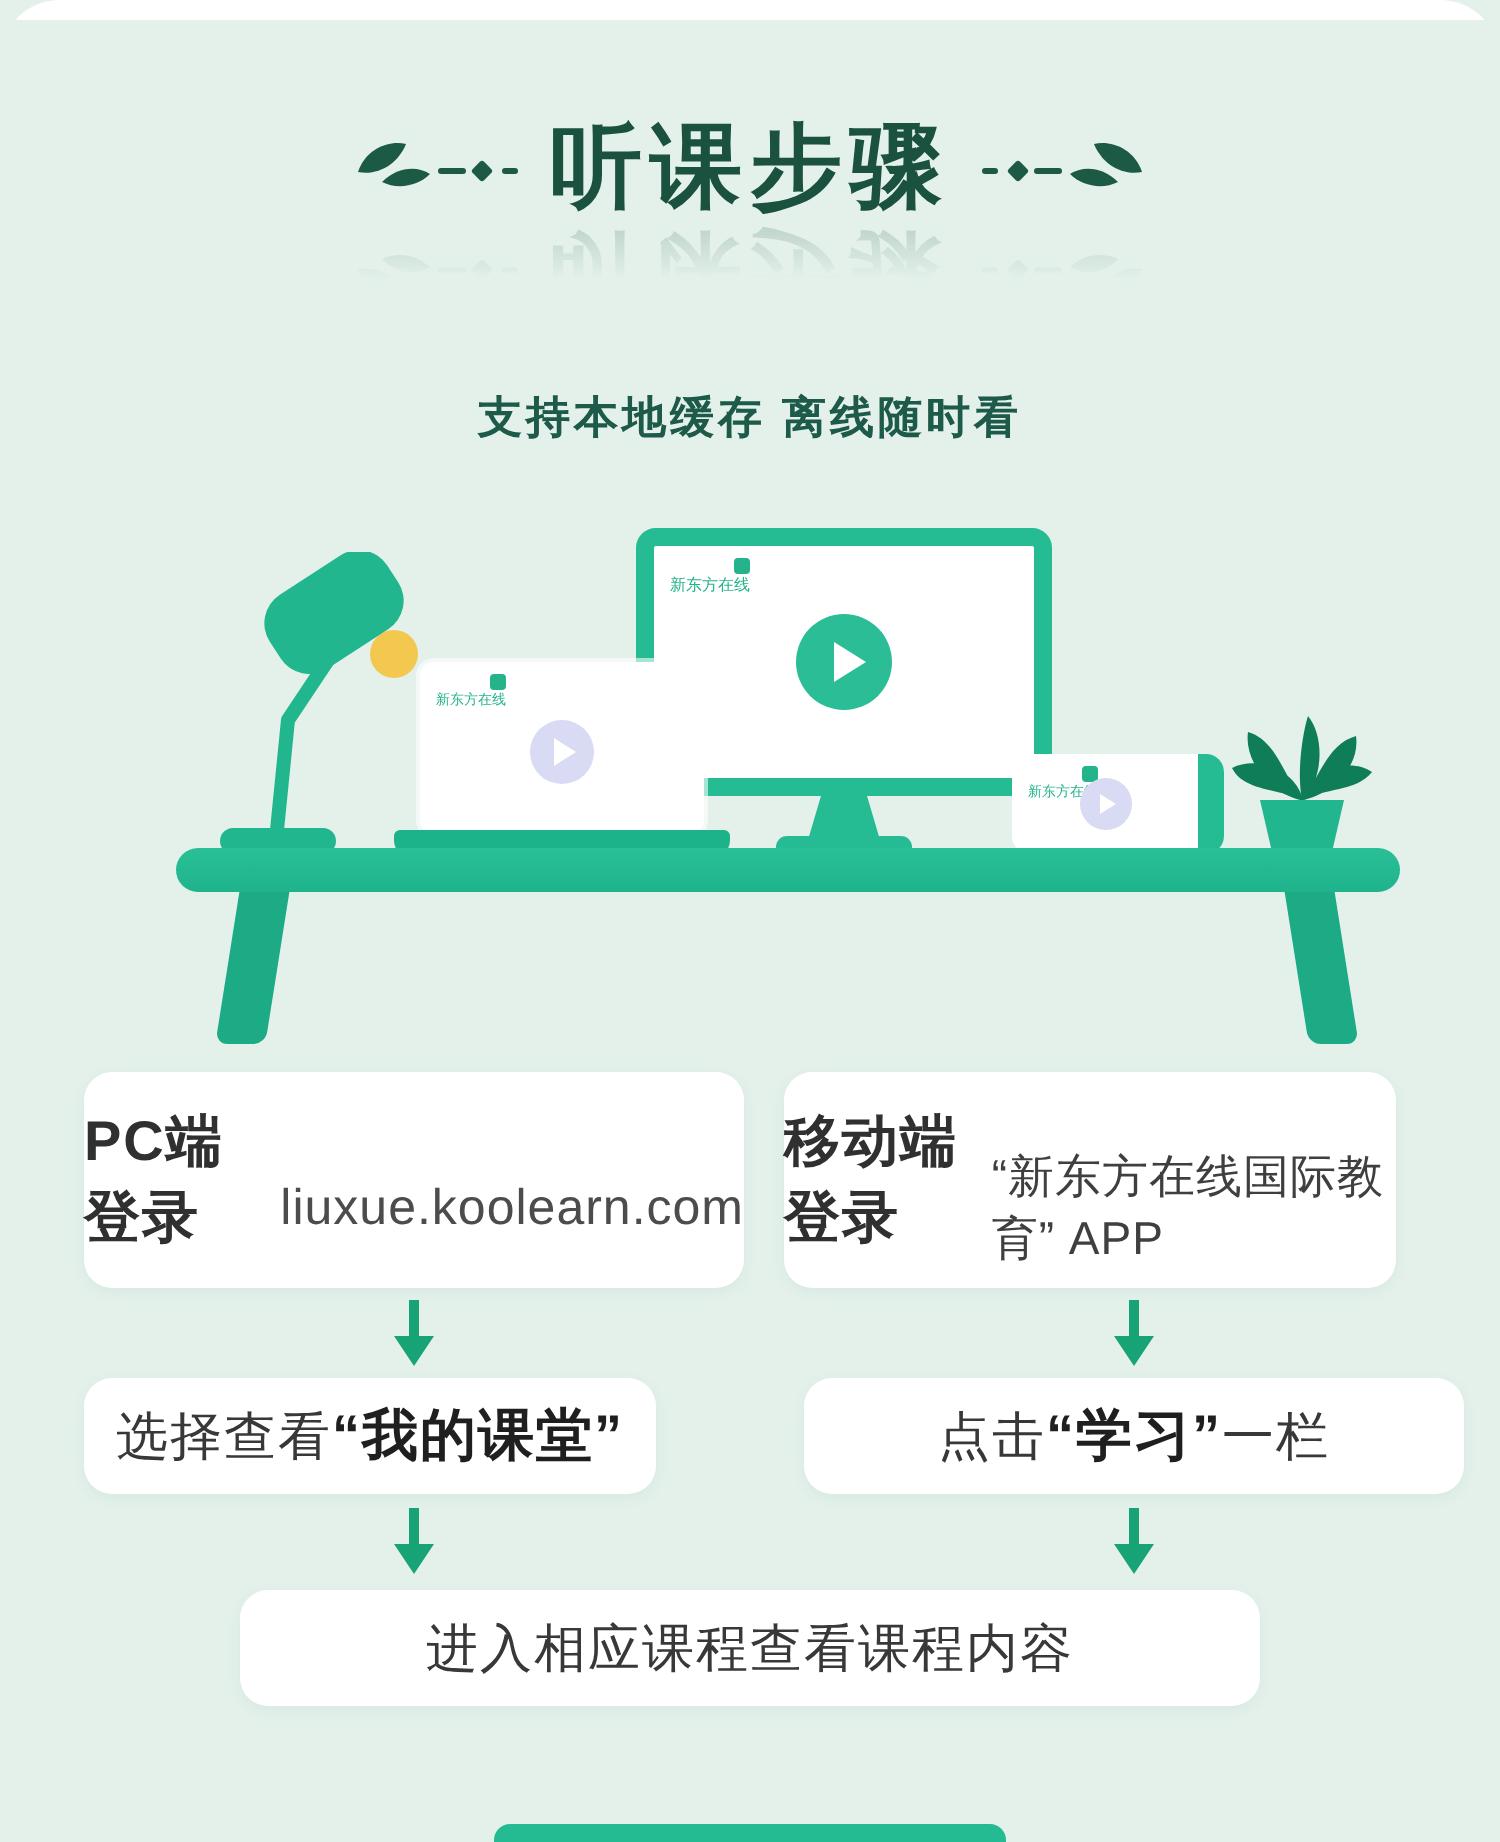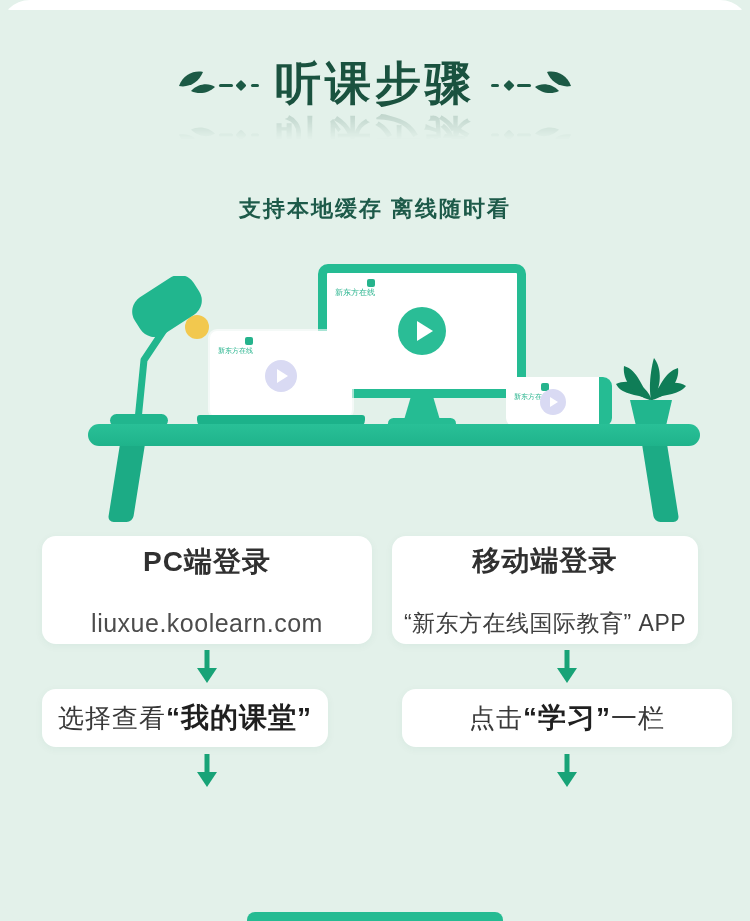--- a/index.html
+++ b/index.html
@@ -58,21 +58,21 @@
   .play-sm::after { border-width:5px 0 5px 8px; border-color:transparent transparent transparent #ffffff; margin-left:2px; }
 
   .desk-top { position:absolute; left:88px; top:424px; width:612px; height:22px;
     background:linear-gradient(180deg,#29c097,#1fb38b); border-radius:12px; z-index:3; }
   .desk-leg { position:absolute; top:444px; width:25px; height:78px; background:#1cab85; border-radius:0 0 6px 6px; z-index:2; }
   .leg-left { left:120px; transform:skewX(-9deg); transform-origin:top center; }
   .leg-right { left:642px; transform:skewX(9deg); transform-origin:top center; }
 
   
   .card { position:absolute; background:#ffffff; border-radius:14px;
-    display:flex; flex-direction:column; align-items:center; justify-content:center;
+    display:flex; flex-direction:row; align-items:center; justify-content:center;
     box-shadow:0 2px 8px rgba(28,96,76,.05); }
   .card-pc1 { left:42px; top:536px; width:330px; height:108px; }
   .card-mb1 { left:392px; top:536px; width:306px; height:108px; }
   .card-pc2 { left:42px; top:689px; width:286px; height:58px; }
   .card-mb2 { left:402px; top:689px; width:330px; height:58px; }
   .card-final { left:120px; top:795px; width:510px; height:58px; }
 
   .card-title { font-size:28px; font-weight:700; color:#303030; letter-spacing:1px; }
   .card-sub { font-size:25px; color:#4c4c4c; margin-top:28px; letter-spacing:.5px; }
   .card-sub.sm { font-size:23px; color:#3f3f3f; }
@@ -219,16 +219,19 @@
 
   <svg class="arrow a2l" width="24" height="34" viewBox="0 0 24 34">
     <rect x="9.5" y="0" width="5" height="19" fill="#18a377"></rect>
     <path d="M2 18 L22 18 L12 33 Z" fill="#18a377"></path>
   </svg>
   <svg class="arrow a2r" width="24" height="34" viewBox="0 0 24 34">
     <rect x="9.5" y="0" width="5" height="19" fill="#18a377"></rect>
     <path d="M2 18 L22 18 L12 33 Z" fill="#18a377"></path>
   </svg>
 
+  <div class="card card-final">
+    <div class="step-line">进入相应课程查看课程内容</div>
+  </div>
 
   <div class="bottom-peek"></div>
 
 </div>
 
 </body></html>

